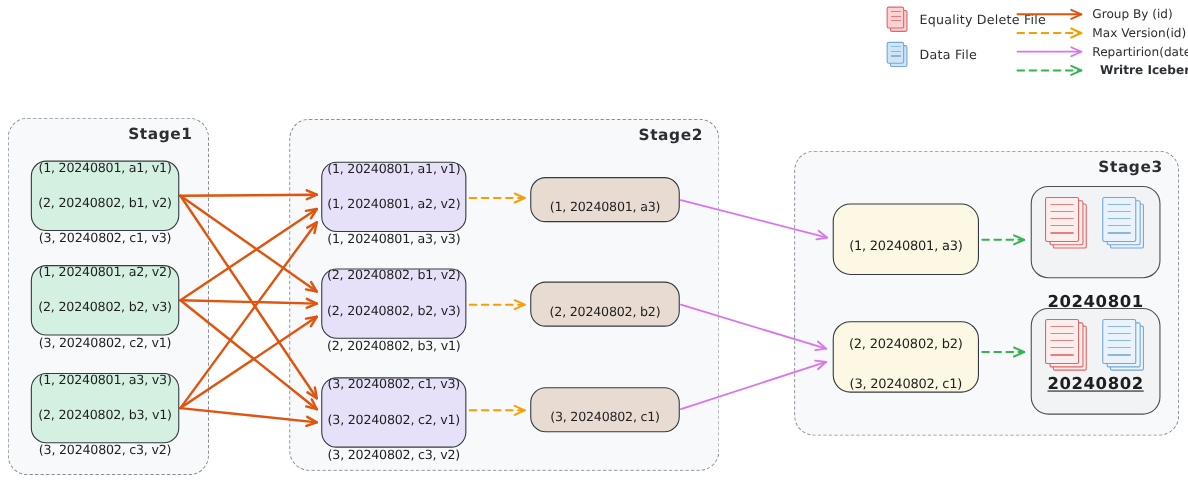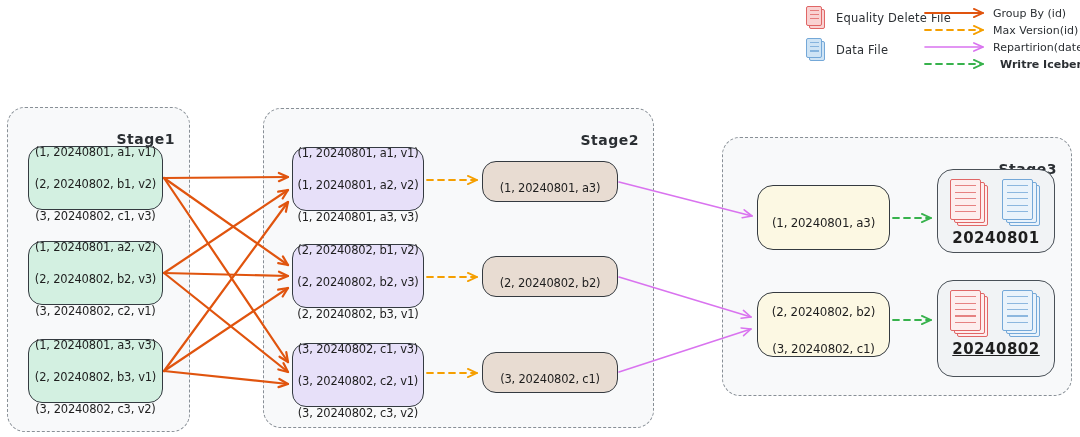--- a/index.html
+++ b/index.html
@@ -6,21 +6,21 @@
   .canvas{
     position:relative;width:1080px;height:437px;overflow:hidden;
     font-family:"DejaVu Sans",sans-serif;color:#1e1e1e;background:#ffffff;
   }
   
   .stage{
     position:absolute;border:1.6px dashed #888f96;border-radius:18px;
     background:#f8f9fa;box-sizing:border-box;
   }
   .stage-label{
-    position:absolute;top:23px;right:14px;font-size:14px;font-weight:600;
+    position:absolute;top:6px;right:14px;font-size:14px;font-weight:600;
     color:#2b2f33;letter-spacing:.5px;
   }
   
   .tuple-box{
     position:absolute;box-sizing:border-box;border:1.4px solid #343a40;
     border-radius:14px;display:flex;flex-direction:column;justify-content:center;
     align-items:center;z-index:3;
   }
   .tuple-box .tline{
     font-size:11.5px;line-height:20px;letter-spacing:-.2px;white-space:nowrap;margin-top:12px;
@@ -248,21 +248,21 @@
   </div>
 
   <div class="tuple-box cream" style="left:757px;top:185px;width:133px;height:65px;">
     <div class="tline">(1, 20240801, a3)</div>
   </div>
   <div class="tuple-box cream" style="left:757px;top:292px;width:133px;height:65px;">
     <div class="tline">(2, 20240802, b2)</div>
     <div class="tline">(3, 20240802, c1)</div>
   </div>
 
-  <div class="file-box" style="left:937px;top:169px;width:118px;height:84px;">
+  <div class="file-box" style="left:937px;top:169px;width:118px;height:84px;gap:36px;">
     <div class="stack-row">
       <span class="stack red">
         <span class="pg p3"></span>
           <span class="pg p2"></span>
           <span class="pg p1">
             <span class="lines"></span>
           </span>
       </span>
       <span class="stack blue">
         <span class="pg p3"></span>

